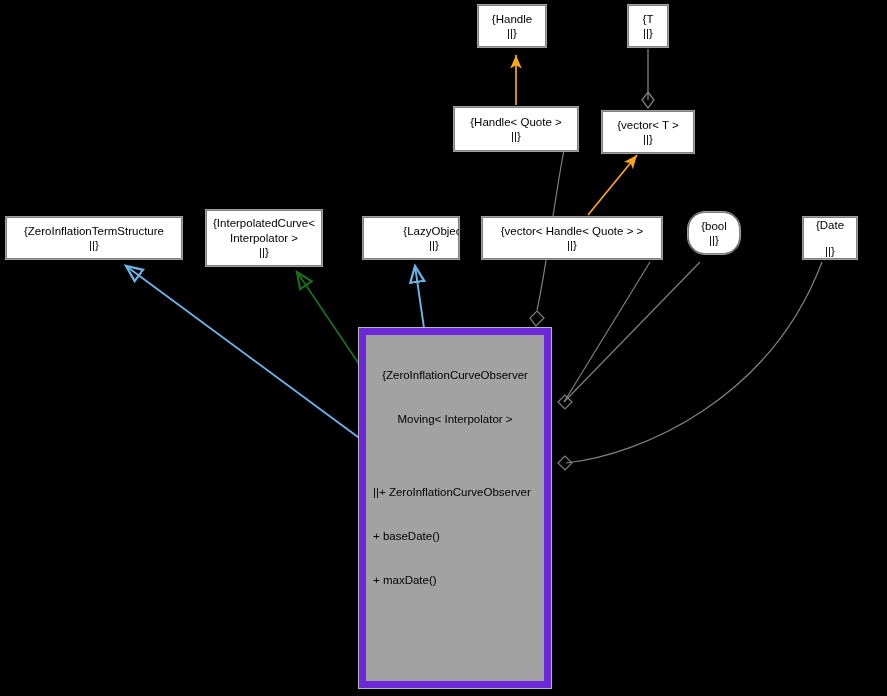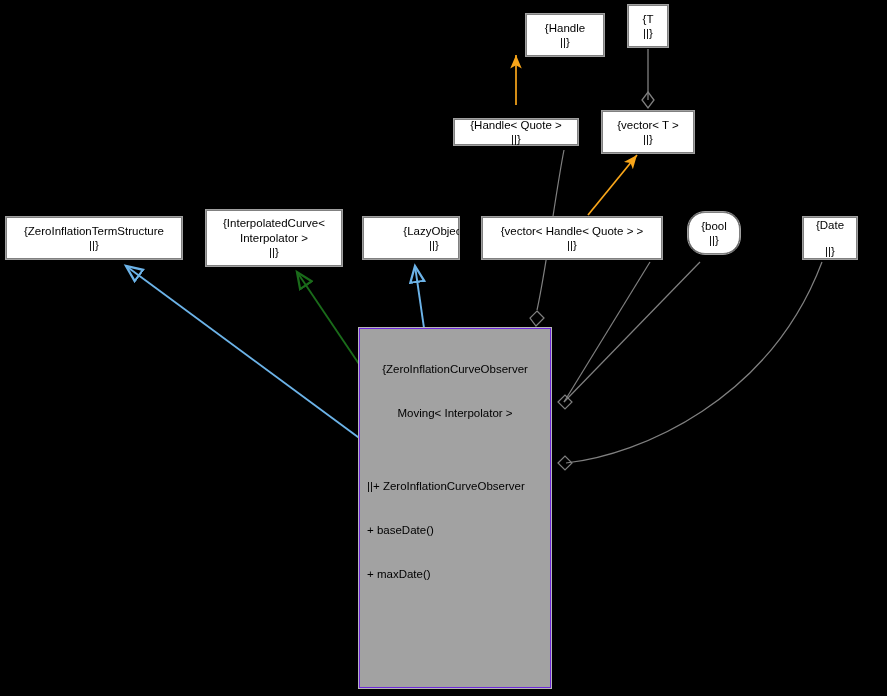--- a/index.html
+++ b/index.html
@@ -37,21 +37,21 @@
     align-items: center;
     justify-content: center;
     z-index: 5;
     white-space: pre;
   }
   .node .line { display: block; }
   .main-node {
     position: absolute;
     box-sizing: border-box;
     background: #a2a2a2;
-    border: 1px solid #6d28d9;
+    border: 7px solid #6d28d9;
     outline: 1px solid #b8b8b8;
     color: #000000;
     font-size: 11.5px;
     line-height: 14.6px;
     z-index: 6;
     padding: 4px 0 2px 0;
     white-space: pre;
   }
   .main-node .title {
     text-align: center;
@@ -128,46 +128,46 @@
     <g>
       <path d="M564,402 L700,262" fill="none" stroke="#808080" stroke-width="1.2"></path>
     </g>
 
     <g>
       <path d="M566,463 C640,455 770,400 822,262" fill="none" stroke="#808080" stroke-width="1.2"></path>
       <path d="M558,463 L565,456 L572,463 L565,470 Z" fill="none" stroke="#808080" stroke-width="1.2"></path>
     </g>
   </svg>
 
-  <div class="node" style="left:478px; top:14px; width:78px; height:42px;margin-left:48px;">
+  <div class="node" style="left:478px; top:5px; width:68px; height:42px;">
     <span class="line">{Handle</span>
     <span class="line">||}</span>
   </div>
 
   <div class="node" style="left:628px; top:5px; width:40px; height:42px;">
     <span class="line">{T</span>
     <span class="line">||}</span>
   </div>
 
-  <div class="node" style="left:454px; top:107px; width:124px; height:26px;margin-top:12px;">
+  <div class="node" style="left:454px; top:107px; width:124px; height:44px;">
     <span class="line">{Handle&lt; Quote &gt;</span>
     <span class="line">||}</span>
   </div>
 
   <div class="node" style="left:602px; top:111px; width:92px; height:42px;">
     <span class="line">{vector&lt; T &gt;</span>
     <span class="line">||}</span>
   </div>
 
   <div class="node" style="left:6px; top:217px; width:176px; height:42px;">
     <span class="line">{ZeroInflationTermStructure</span>
     <span class="line">||}</span>
   </div>
 
-  <div class="node" style="left:206px; top:210px; width:136px; height:56px;">
+  <div class="node" style="left:206px; top:210px; width:116px; height:56px;">
     <span class="line">{InterpolatedCurve&lt;</span>
     <span class="line">Interpolator &gt;</span>
     <span class="line">||}</span>
   </div>
 
   <div class="node" style="left:363px; top:217px; width:96px; height:42px;padding-left:46px;">
     <span class="line">{LazyObject</span>
     <span class="line">||}</span>
   </div>
 

